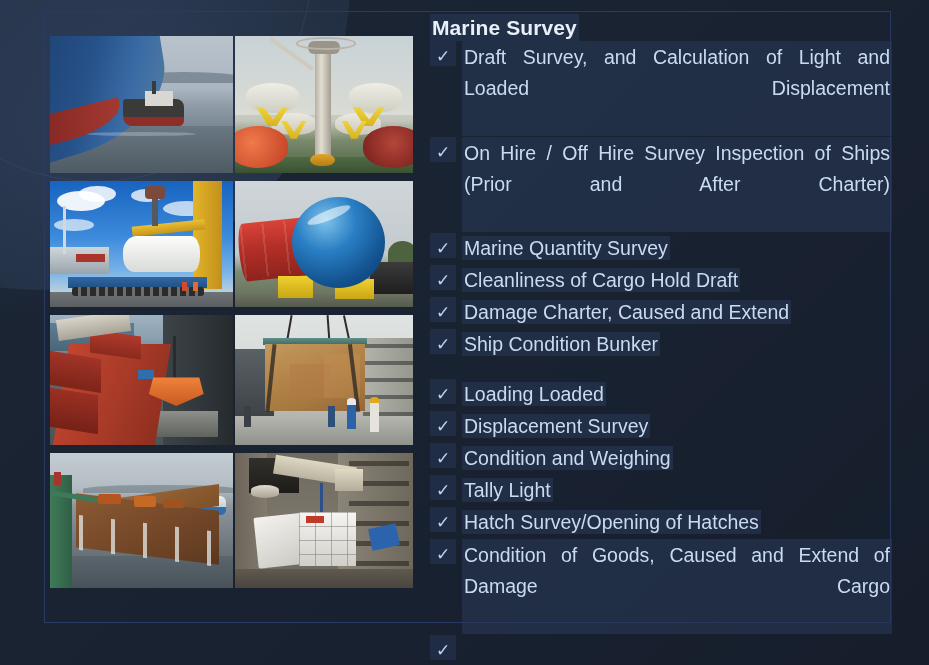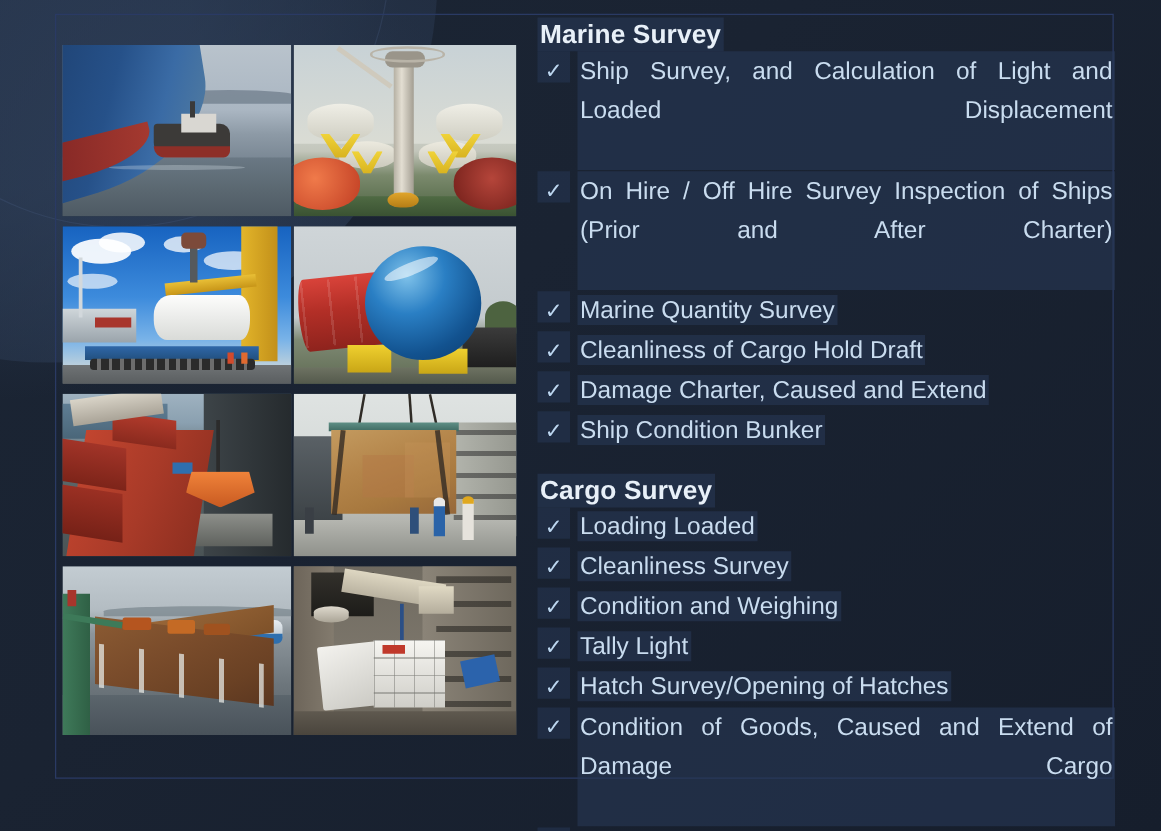--- a/index.html
+++ b/index.html
@@ -449,21 +449,21 @@
     </div>
 
     <div class="panel">
 
       <div>
         <div class="sec-title">Marine Survey</div>
         <ul class="list">
           <li>
             <span class="tick">✓</span>
             <span class="li-body">
-                <span class="li-text justified">Ship Survey, and Calculation of Light and Loaded Displacement</span>
+                <span class="li-text justified">Draft Survey, and Calculation of Light and Loaded Displacement</span>
               </span>
           </li>
           <li>
             <span class="tick">✓</span>
             <span class="li-body">
                 <span class="li-text justified">On Hire / Off Hire Survey Inspection of Ships (Prior and After Charter)</span>
               </span>
           </li>
           <li>
             <span class="tick">✓</span>
@@ -480,29 +480,28 @@
           <li>
             <span class="tick">✓</span>
             <span class="li-body"><span class="li-text">Ship Condition Bunker</span></span>
           </li>
         </ul>
       </div>
 
       <div class="gap"></div>
 
       <div>
-        <div class="sec-title">Cargo Survey</div>
         <ul class="list">
           <li>
             <span class="tick">✓</span>
             <span class="li-body"><span class="li-text">Loading Loaded</span></span>
           </li>
           <li>
             <span class="tick">✓</span>
-            <span class="li-body"><span class="li-text">Cleanliness Survey</span></span>
+            <span class="li-body"><span class="li-text">Displacement Survey</span></span>
           </li>
           <li>
             <span class="tick">✓</span>
             <span class="li-body"><span class="li-text">Condition and Weighing</span></span>
           </li>
           <li>
             <span class="tick">✓</span>
             <span class="li-body"><span class="li-text">Tally Light</span></span>
           </li>
           <li>

